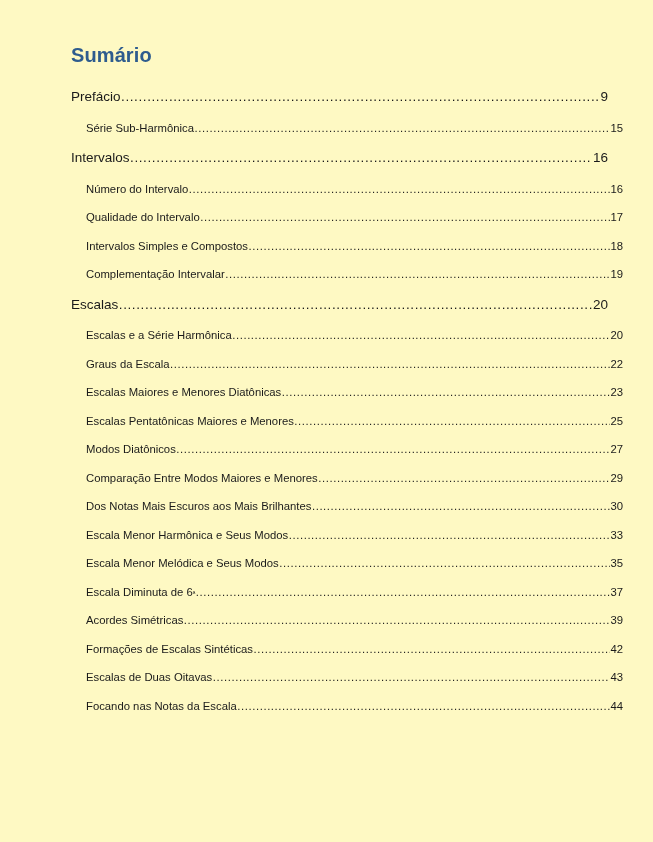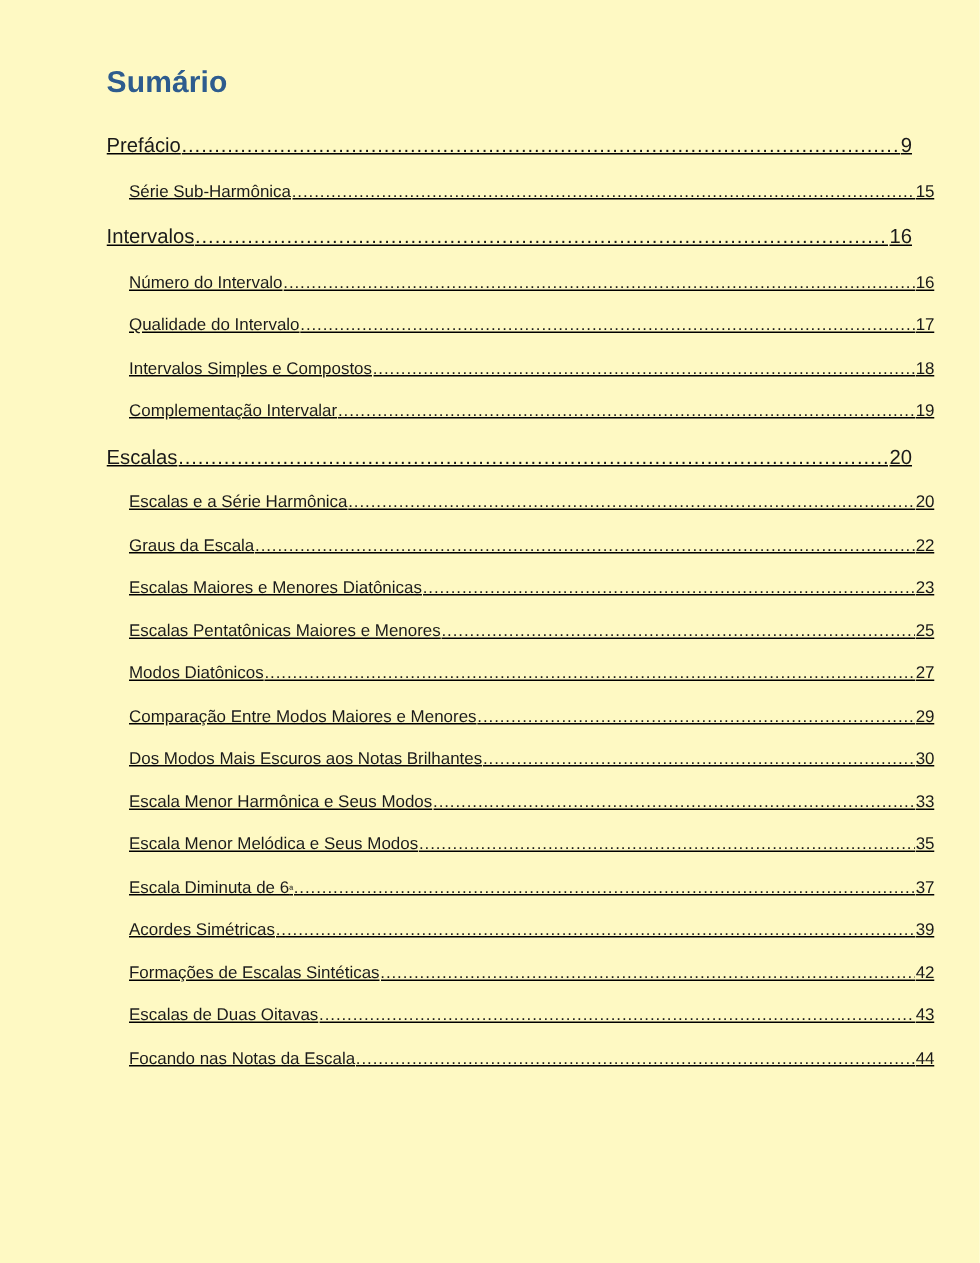--- a/index.html
+++ b/index.html
@@ -51,21 +51,20 @@
     letter-spacing: 0.1px;
     line-height: 1.1;
     margin: 0 0 23px 0;
     font-family: "Liberation Sans", sans-serif;
   }
 
   .toc-list {
     list-style: none;
     margin: 0;
     padding: 0;
-    text-decoration: underline;
   }
 
   .toc-entry {
     display: flex;
     align-items: baseline;
     width: 100%;
     color: #1a1a1a;
     white-space: nowrap;
     overflow: hidden;
   }
@@ -191,21 +190,21 @@
           <span class="entry-label">Modos Diatônicos</span>
           <span class="entry-leader"></span>
           <span class="entry-page">27</span>
         </li>
         <li class="toc-entry level-2">
           <span class="entry-label">Comparação Entre Modos Maiores e Menores</span>
           <span class="entry-leader"></span>
           <span class="entry-page">29</span>
         </li>
         <li class="toc-entry level-2">
-          <span class="entry-label">Dos Modos Mais Escuros aos Notas Brilhantes</span>
+          <span class="entry-label">Dos Notas Mais Escuros aos Mais Brilhantes</span>
           <span class="entry-leader"></span>
           <span class="entry-page">30</span>
         </li>
         <li class="toc-entry level-2">
           <span class="entry-label">Escala Menor Harmônica e Seus Modos</span>
           <span class="entry-leader"></span>
           <span class="entry-page">33</span>
         </li>
         <li class="toc-entry level-2">
           <span class="entry-label">Escala Menor Melódica e Seus Modos</span>

